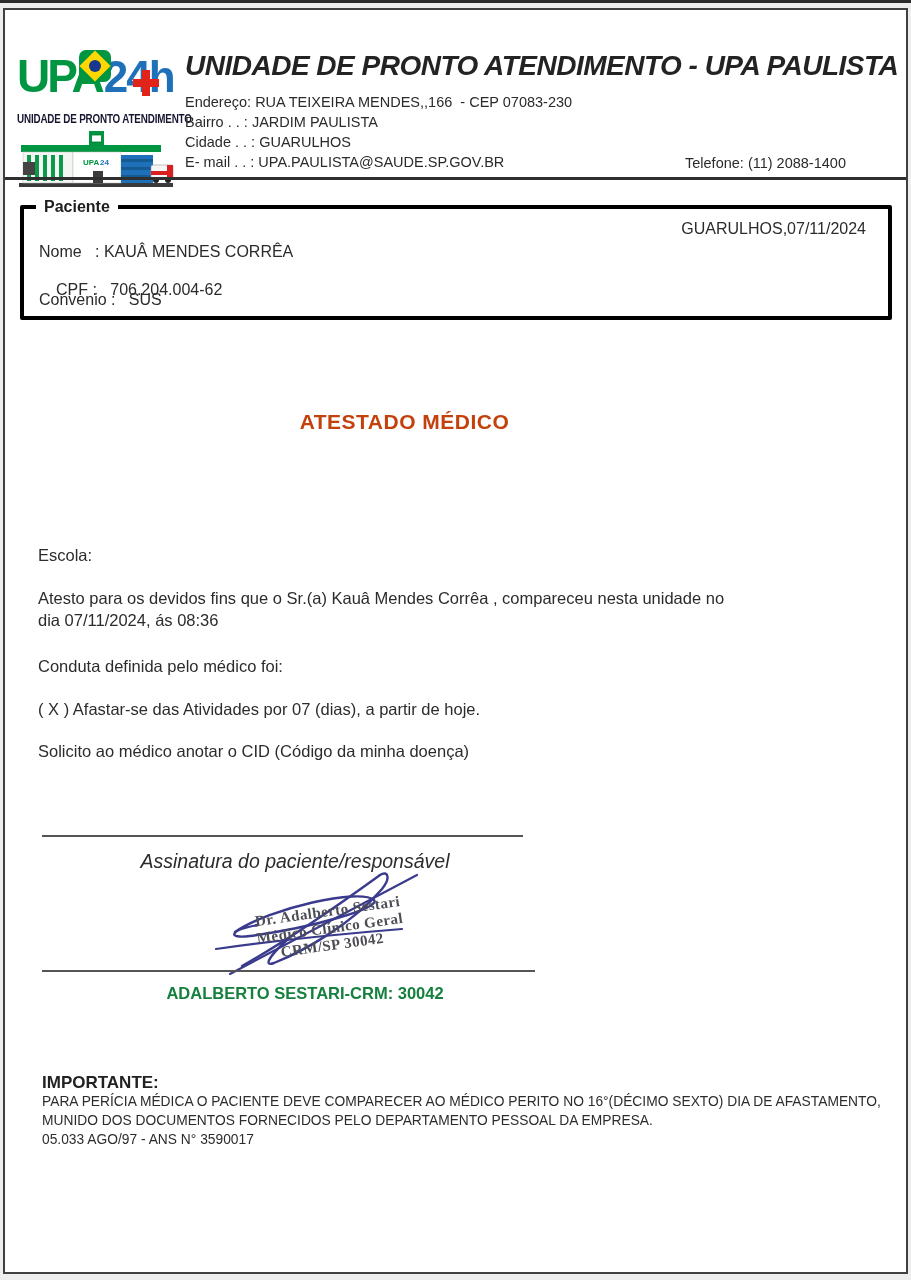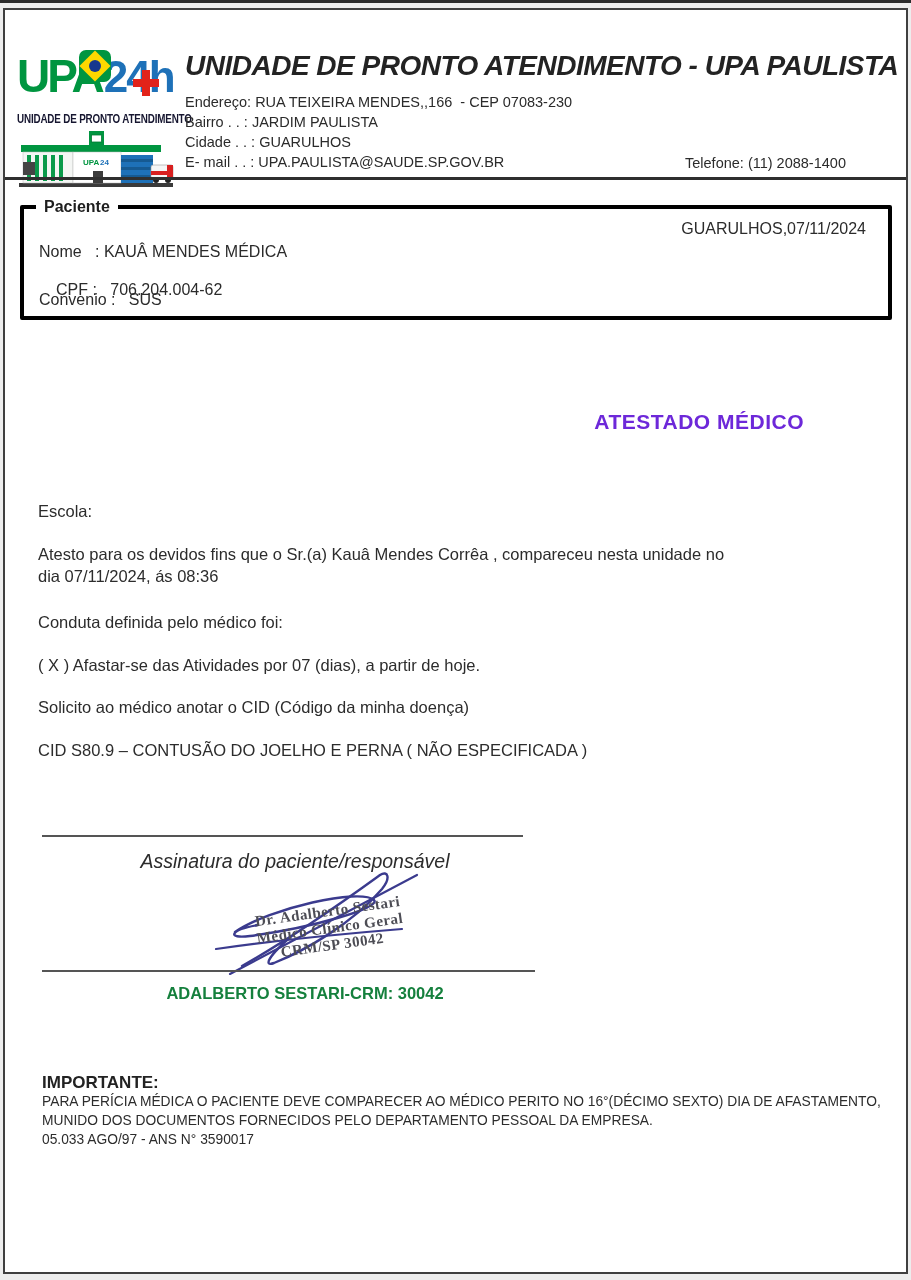--- a/index.html
+++ b/index.html
@@ -54,24 +54,24 @@
   }
   .patient-legend {
     position:absolute; left:12px; top:-11px; background:#ffffff; padding:0 8px;
     font-size:16px; font-weight:bold; color:#1e1e1e;
   }
   .patient-date { position:absolute; right:22px; top:11px; font-size:16px; color:#2b2b2b; }
   .patient-line { position:absolute; left:15px; font-size:16px; color:#2b2b2b; white-space:pre-wrap; }
 
   
   .doc-title {
-    left:0; top:400px; width:799px; text-align:right;
-    font-size:21px; font-weight:bold; letter-spacing:0.5px; color:#6d28d9;
+    left:0; top:400px; width:799px; text-align:center;
+    font-size:21px; font-weight:bold; letter-spacing:0.5px; color:#c2410c;
   }
-  .body-line { left:33px; width:845px; font-size:16.5px; color:#2c2c2c; line-height:22px; }
+  .body-line { left:33px; width:845px; font-size:16.5px; color:#2c2c2c; line-height:22px;margin-top:44px; }
 
   
   .sig-line-top { left:37px; top:825px; width:481px; height:0; border-top:2px solid #555; }
   .sig-line-bottom { left:37px; top:960px; width:493px; height:0; border-top:2px solid #555; }
   .sig-label {
     left:90px; top:840px; width:400px; text-align:center;
     font-size:19.5px; font-style:italic; color:#2c2c2c;
   }
   .sig-scribble { left:205px; top:862px; }
   .stamp {
@@ -137,34 +137,33 @@
   <div class="abs hdr-line" style="top:84px;">Endereço: RUA TEIXEIRA MENDES,,166  - CEP 07083-230</div>
   <div class="abs hdr-line" style="top:124px;">Cidade . . : GUARULHOS</div>
   <div class="abs hdr-line" style="top:104px;">Bairro . . : JARDIM PAULISTA</div>
   <div class="abs hdr-line" style="top:144px;">E- mail . . : UPA.PAULISTA@SAUDE.SP.GOV.BR</div>
   <div class="abs hdr-phone">Telefone: (11) 2088-1400</div>
   <div class="abs hdr-sep"></div>
 
   <div class="patient-box">
     <div class="patient-legend">Paciente</div>
     <div class="patient-date">GUARULHOS,07/11/2024</div>
-    <div class="patient-line" style="top:34px;">Nome   : KAUÂ MENDES MÉDICA</div>
+    <div class="patient-line" style="top:34px;">Nome   : KAUÂ MENDES CORRÊA</div>
     <div class="patient-line" style="top:72px;margin-left:17px;">CPF :   706.204.004-62</div>
     <div class="patient-line" style="top:82px;">Convenio :   SUS</div>
   </div>
 
   <div class="abs doc-title">ATESTADO MÉDICO</div>
 
   <div class="abs body-line" style="top:490px;">Escola:</div>
   <div class="abs body-line" style="top:533px;">Atesto para os devidos fins que o Sr.(a) Kauâ Mendes Corrêa , compareceu nesta unidade no</div>
   <div class="abs body-line" style="top:555px;">dia 07/11/2024, ás 08:36</div>
   <div class="abs body-line" style="top:601px;">Conduta definida pelo médico foi:</div>
   <div class="abs body-line" style="top:644px;">( X ) Afastar-se das Atividades por 07 (dias), a partir de hoje.</div>
   <div class="abs body-line" style="top:686px;">Solicito ao médico anotar o CID (Código da minha doença)</div>
-  <div class="abs body-line" style="top:729px;">CID S80.9 – CONTUSÃO DO JOELHO E PERNA ( NÃO ESPECIFICADA )</div>
 
   <div class="abs sig-line-top"></div>
   <div class="abs sig-label">Assinatura do paciente/responsável</div>
 
   <svg class="abs sig-scribble" width="235" height="103" viewBox="0 0 235 103" fill="none">
     <path d="M 25,60 C 60,36 150,16 164,28 C 172,36 100,56 40,64 C 16,67 20,58 48,53" stroke="#3b3b8e" stroke-width="2.4" fill="none" stroke-linecap="round"></path>
     <path d="M 32,94 C 92,60 152,16 170,3 C 178,-2 181,6 172,17 C 142,52 94,79 64,91 C 53,95 58,84 84,62" stroke="#3b3b8e" stroke-width="2.4" fill="none" stroke-linecap="round"></path>
     <path d="M 207,3 L 20,102" stroke="#3b3b8e" stroke-width="2.2" stroke-linecap="round"></path>
     <path d="M 6,77 C 62,69 142,61 192,57" stroke="#3b3b8e" stroke-width="2.2" stroke-linecap="round"></path>
   </svg>

